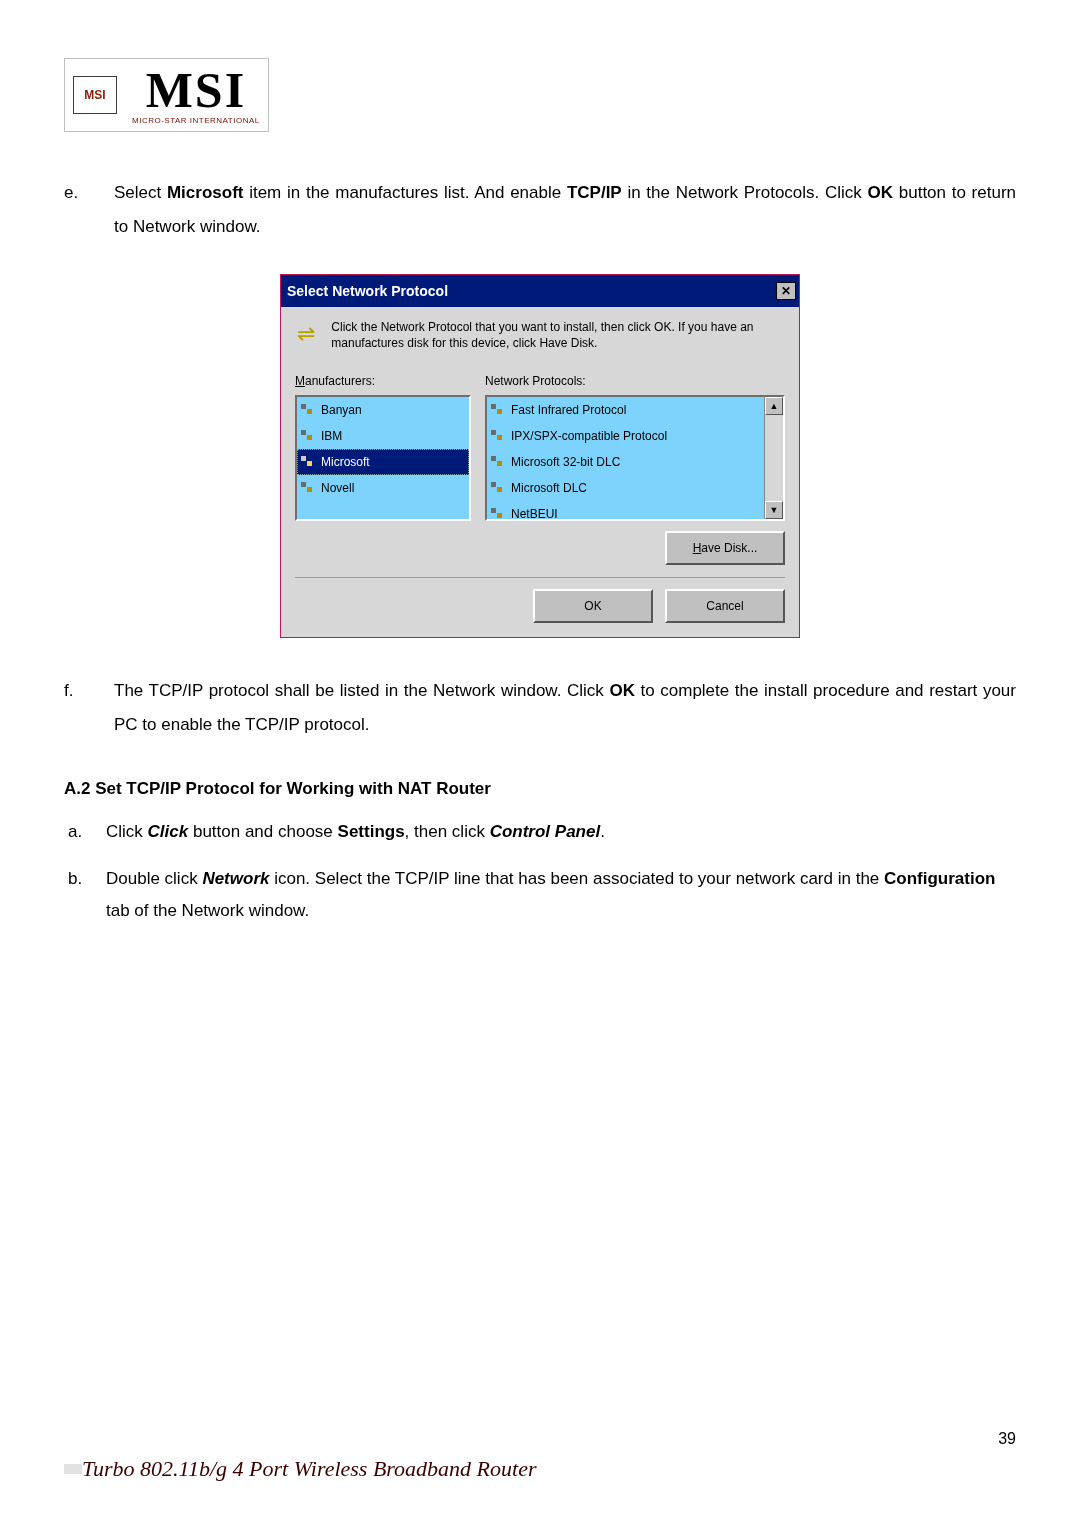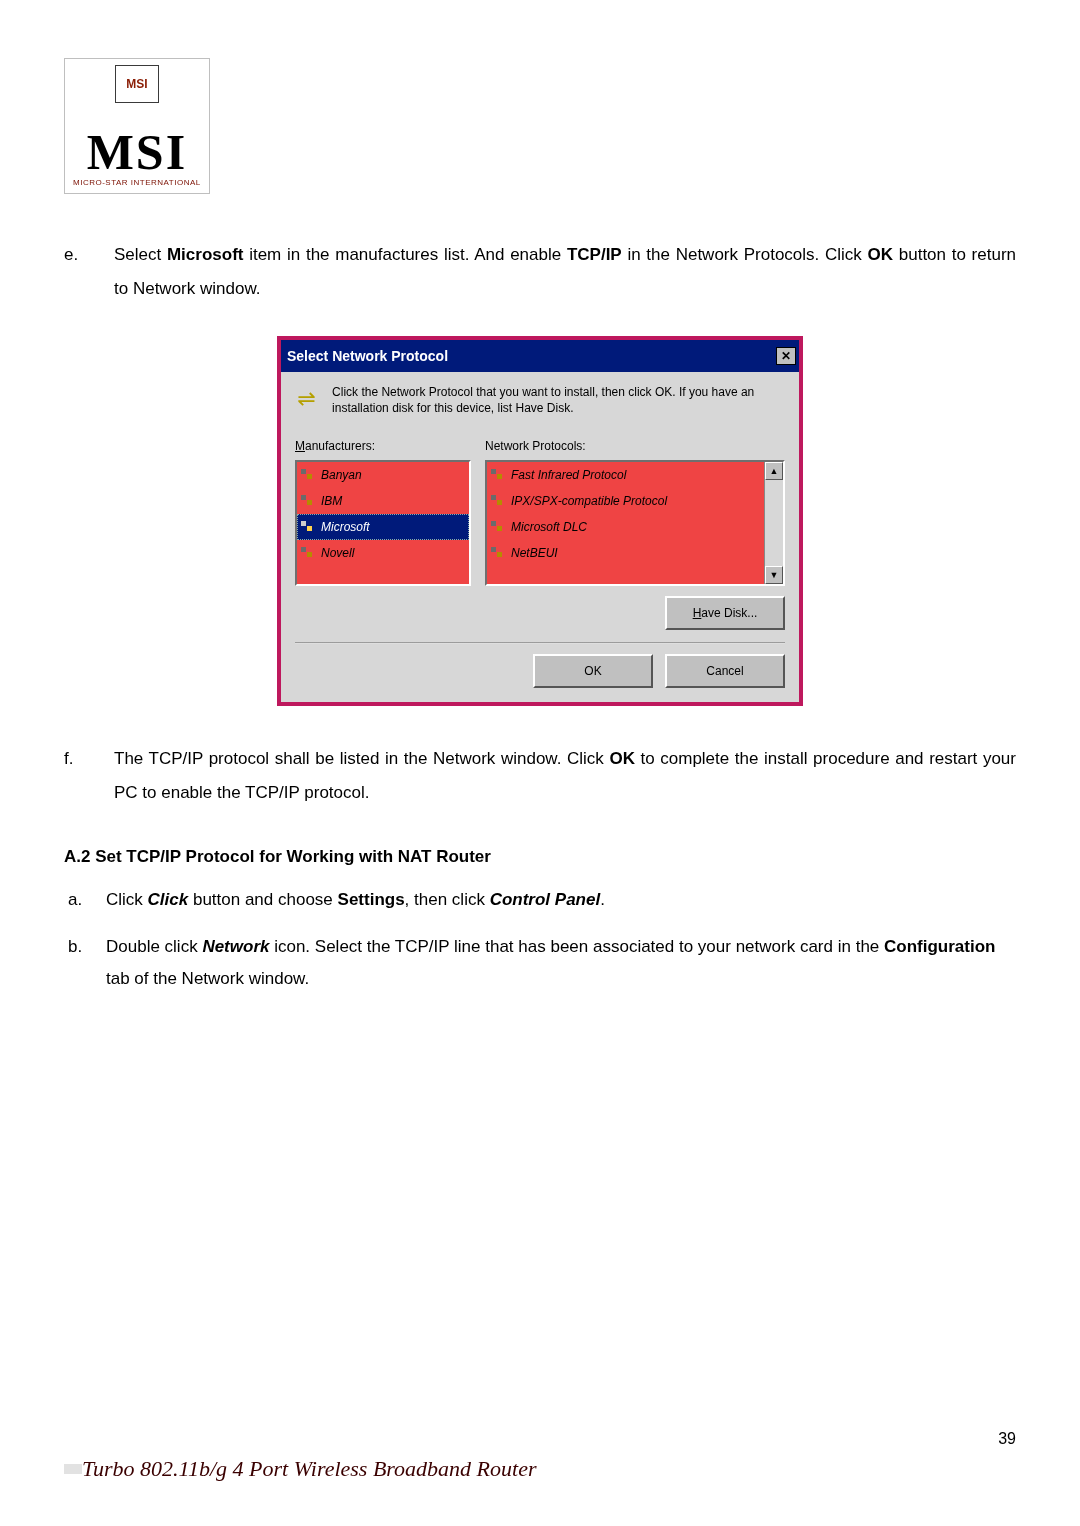--- a/index.html
+++ b/index.html
@@ -20,22 +20,21 @@
   .logo-bar {
     display: flex;
     align-items: flex-end;
     gap: 18px;
   }
   .logo-box {
     border: 1px solid #bfbfbf;
     padding: 6px 8px;
     display: inline-flex;
     align-items: center;
-    gap: 24px;
-    flex-direction: column;
+    gap: 15px;
   }
   .logo-chip {
     border: 1px solid #3a3a3a;
     width: 42px;
     height: 36px;
     display: flex;
     align-items: center;
     justify-content: center;
     font: bold 12px/1 Arial;
     color: #8b1e06;
@@ -95,21 +94,21 @@
   .step-body { flex: 1; }
 
   
   .dialog-wrap {
     display: flex;
     justify-content: center;
     margin: 30px 0 36px;
   }
   .dialog {
     width: 518px;
-    border: 4px solid #be185d;
+    border: 1px solid #be185d;
     background: #d7d7d7;
     font-family: Tahoma, Arial, sans-serif;
     font-size: 13px;
     color: #000;
   }
   .titlebar {
     background: #001a7a;
     color: #fff;
     display: flex;
     align-items: center;
@@ -140,30 +139,29 @@
 
   .cols {
     display: flex; gap: 14px;
   }
   .col-mfr { flex: 0 0 176px; }
   .col-prot { flex: 1; }
   .col-label { font-size: 12px; margin-bottom: 2px; }
   .col-label .u { text-decoration: underline; }
 
   .listbox {
-    background: #ef4444;
+    background: #7dd3fc;
     border-top: 2px solid #6f6f6f;
     border-left: 2px solid #6f6f6f;
     border-right: 2px solid #fff;
     border-bottom: 2px solid #fff;
     font-size: 12px;
     height: 126px;
     box-sizing: border-box;
     overflow: hidden;
-    font-style: italic;
   }
   .col-prot .listbox { display: flex; justify-content: center; }
   .prot-items { flex: 1; }
   .li {
     display: flex; align-items: center; gap: 6px;
     padding: 1px 4px;
     white-space: nowrap;
   }
   .li.sel {
     background: #001a7a; color: #fff;
@@ -289,21 +287,21 @@
       <div class="dialog">
         <div class="titlebar">
           <span>Select Network Protocol</span>
           <div class="close-btn">
             <span>✕</span>
           </div>
         </div>
         <div class="dlg-body">
           <div class="intro">
             <div class="prot-icon">⇌</div>
-            <div class="intro-text">Click the Network Protocol that you want to install, then click OK. If you have an installation disk for this device, list Have Disk.</div>
+            <div class="intro-text">Click the Network Protocol that you want to install, then click OK. If you have an manufactures disk for this device, click Have Disk.</div>
           </div>
 
           <div class="cols">
             <div class="col-mfr">
               <div class="col-label">
                 <span class="u">M</span><span id="mfr-rest">anufacturers:</span>
               </div>
               <div class="listbox" id="mfr-list">
                   <div class="li">
                     <span class="plug"></span>
@@ -330,20 +328,24 @@
                     <div class="li">
                       <span class="plug"></span>
                       <span>Fast Infrared Protocol</span>
                     </div>
                     <div class="li">
                       <span class="plug"></span>
                       <span>IPX/SPX-compatible Protocol</span>
                     </div>
                     <div class="li">
                       <span class="plug"></span>
+                      <span>Microsoft 32-bit DLC</span>
+                    </div>
+                    <div class="li">
+                      <span class="plug"></span>
                       <span>Microsoft DLC</span>
                     </div>
                     <div class="li">
                       <span class="plug"></span>
                       <span>NetBEUI</span>
                     </div>
                   </div>
                 <div class="vscroll">
                   <div class="sb-btn">
                       <span>▲</span>

